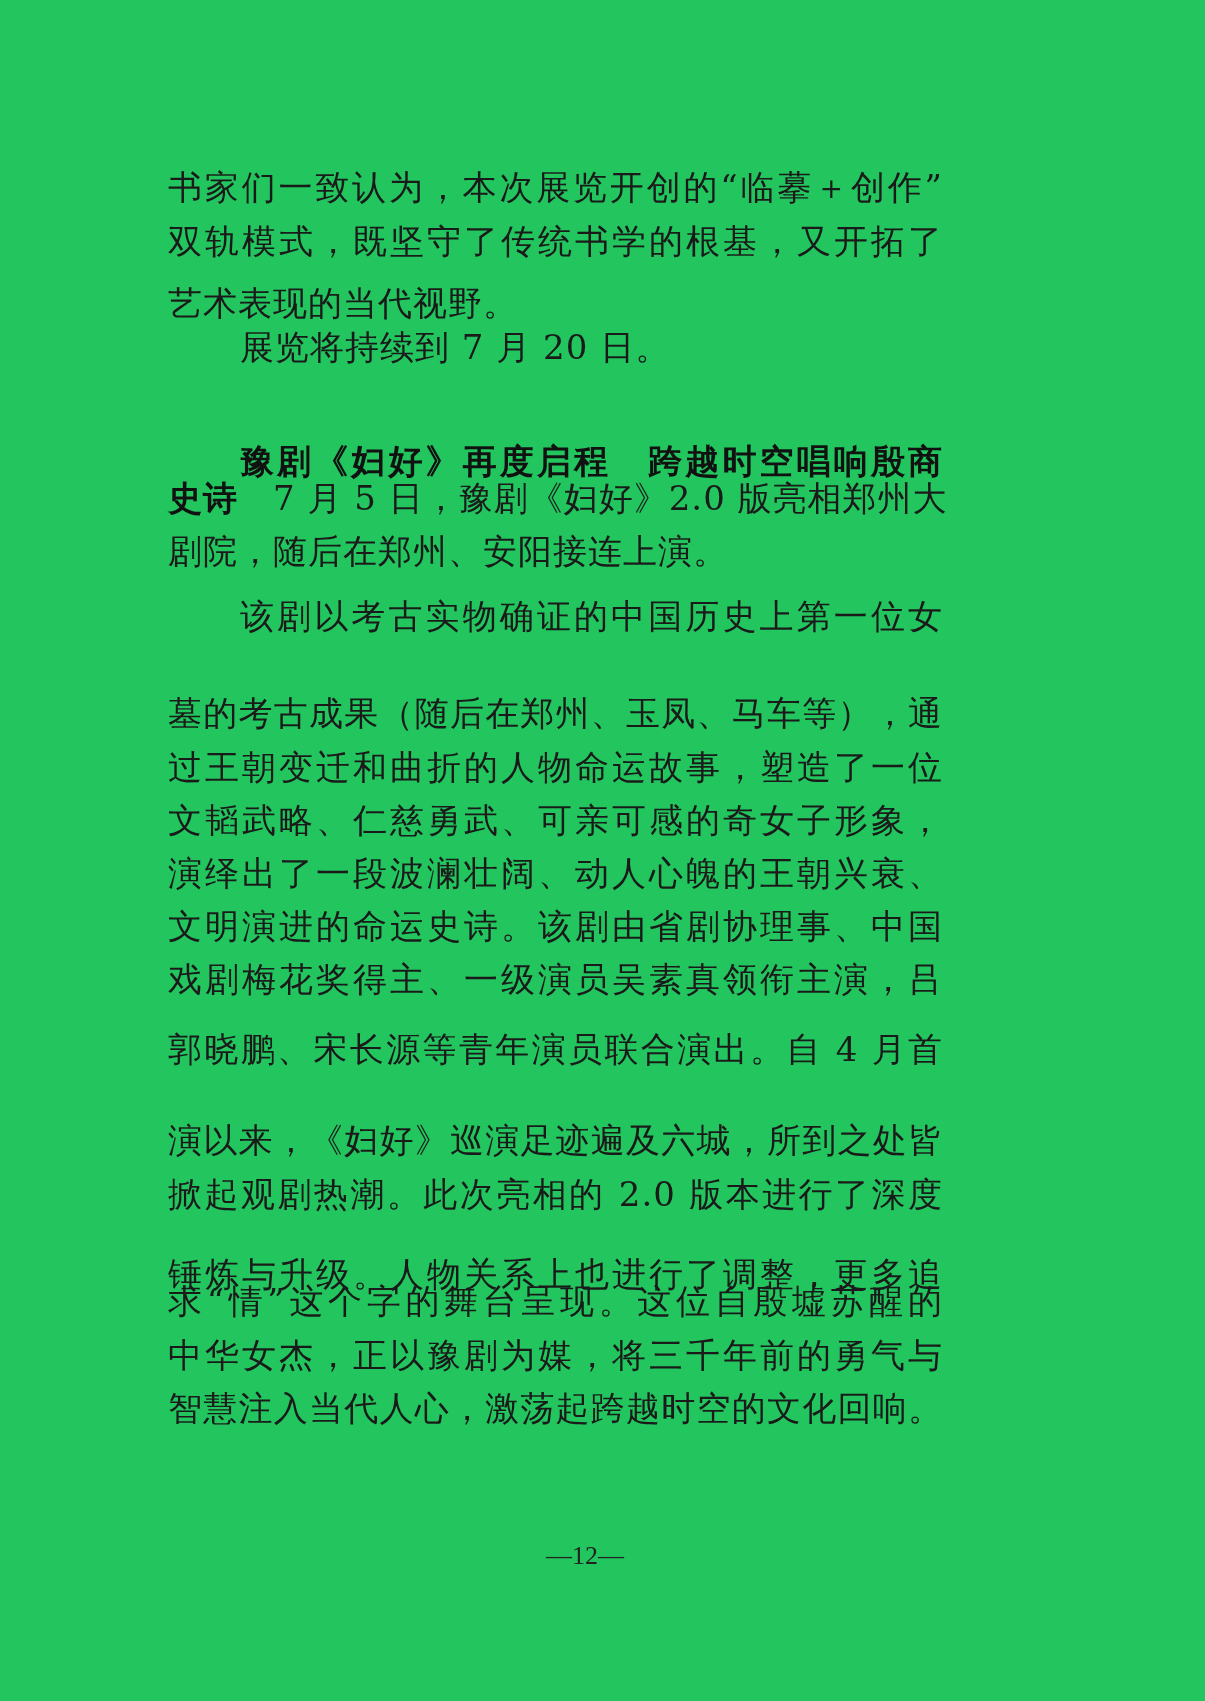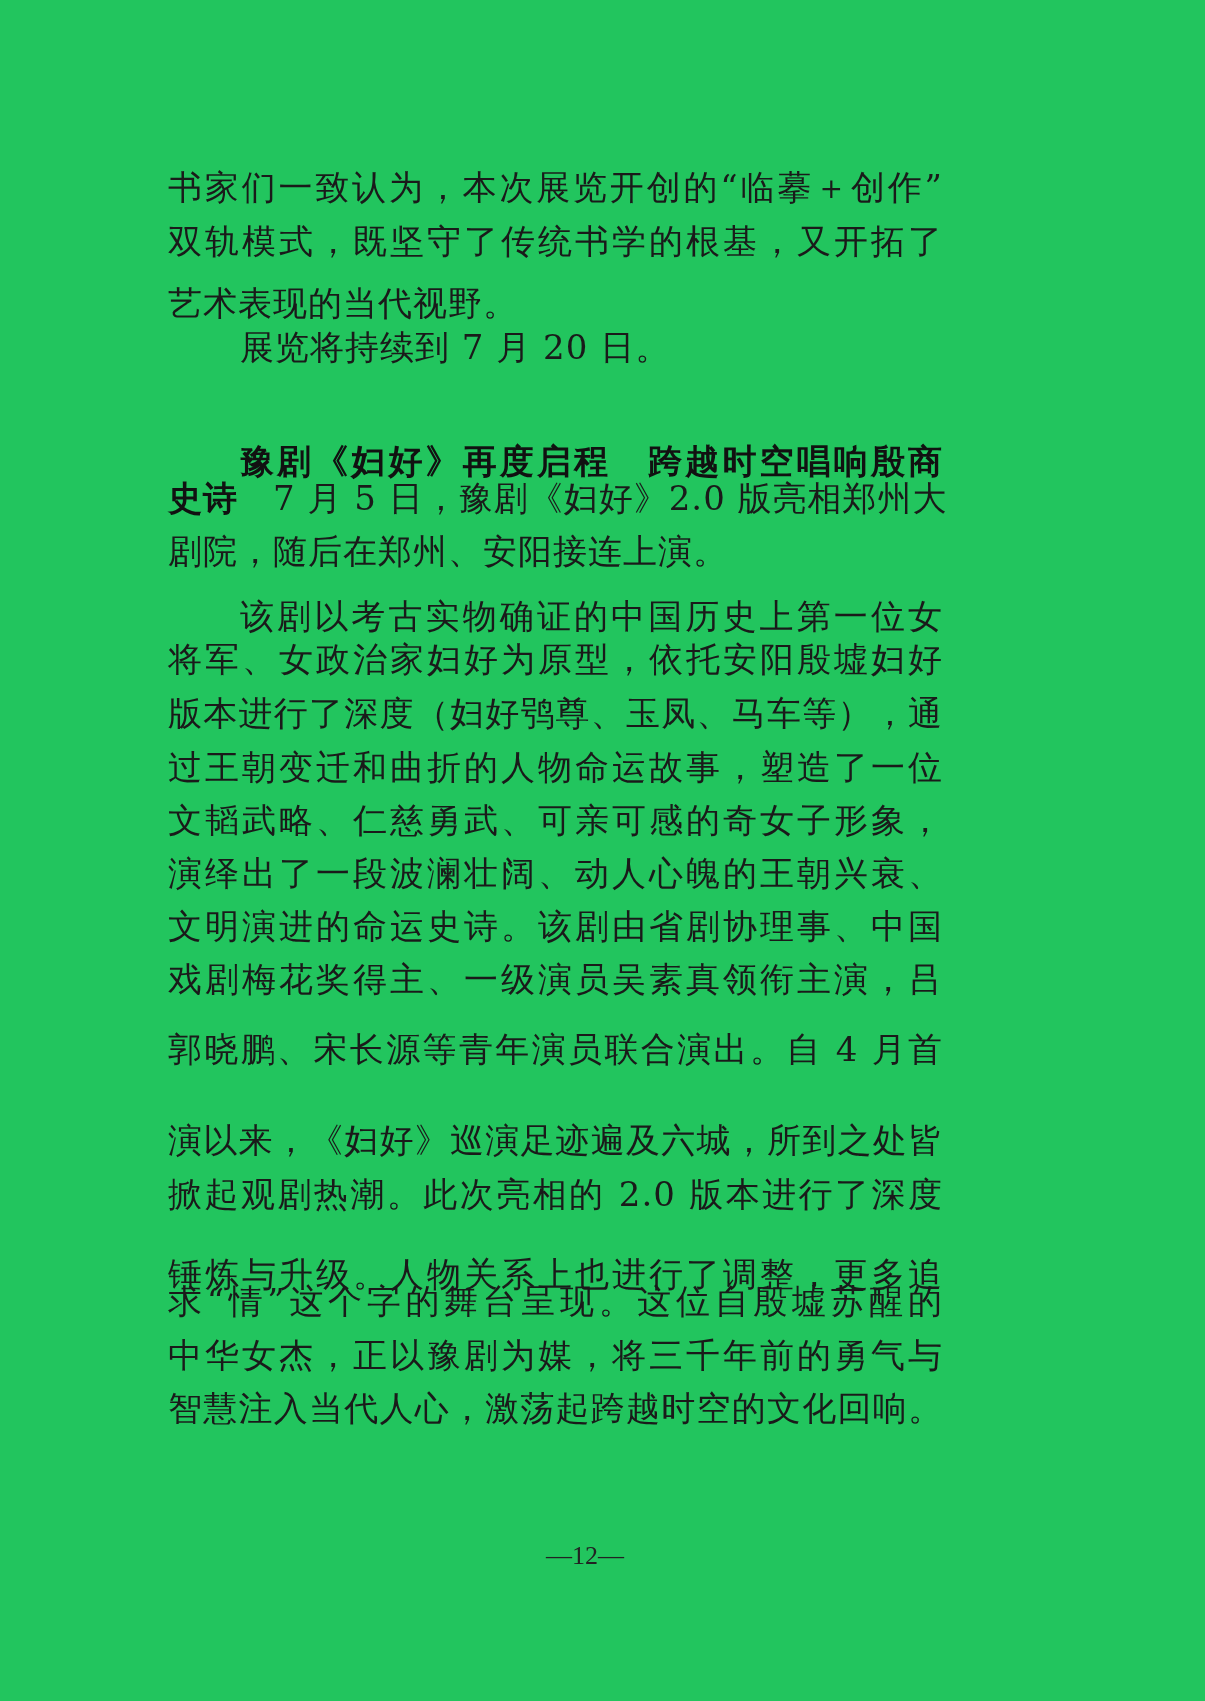--- a/index.html
+++ b/index.html
@@ -70,22 +70,21 @@
   <div class="line indent last" style="top:320px;">展览将持续到 7 月 20 日。</div>
 
   <div class="line indent heading-bold" style="top:418px;margin-top:16px;">豫剧《妇好》再度启程　跨越时空唱响殷商</div>
 
   <div class="line" style="top:471px;">
     <span class="heading-bold">史诗</span><span>　7 月 5 日，豫剧《妇好》2.0 版亮相郑州大</span>
   </div>
   <div class="line last" style="top:524px;">剧院，随后在郑州、安阳接连上演。</div>
 
   <div class="line indent" style="top:578px;margin-top:11px;">该剧以考古实物确证的中国历史上第一位女</div>
-  <div class="line" style="top:632px;">将军、女政治家妇好为原型，依托安阳殷墟妇好</div>
-  <div class="line" style="top:686px;">版本进行了深度（妇好鸮尊、玉凤、马车等），通</div>
+  <div class="line" style="top:686px;">墓的考古成果（随后在郑州、玉凤、马车等），通</div>
   <div class="line" style="top:740px;">过王朝变迁和曲折的人物命运故事，塑造了一位</div>
   <div class="line" style="top:793px;">文韬武略、仁慈勇武、可亲可感的奇女子形象，</div>
   <div class="line" style="top:846px;">演绎出了一段波澜壮阔、动人心魄的王朝兴衰、</div>
   <div class="line" style="top:899px;">文明演进的命运史诗。该剧由省剧协理事、中国</div>
   <div class="line" style="top:952px;">戏剧梅花奖得主、一级演员吴素真领衔主演，吕</div>
   <div class="line" style="top:1022px;">郭晓鹏、宋长源等青年演员联合演出。自 4 月首</div>
   <div class="line" style="top:1113px;">演以来，《妇好》巡演足迹遍及六城，所到之处皆</div>
   <div class="line" style="top:1167px;">掀起观剧热潮。此次亮相的 2.0 版本进行了深度</div>
   <div class="line" style="top:1247px;">锤炼与升级。人物关系上也进行了调整，更多追</div>
   <div class="line" style="top:1328px;">中华女杰，正以豫剧为媒，将三千年前的勇气与</div>

